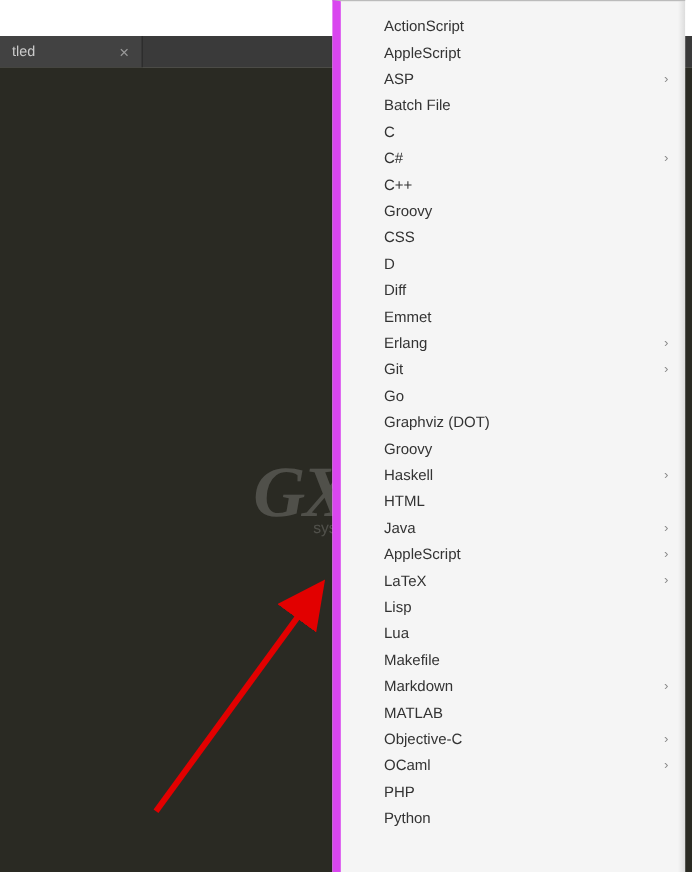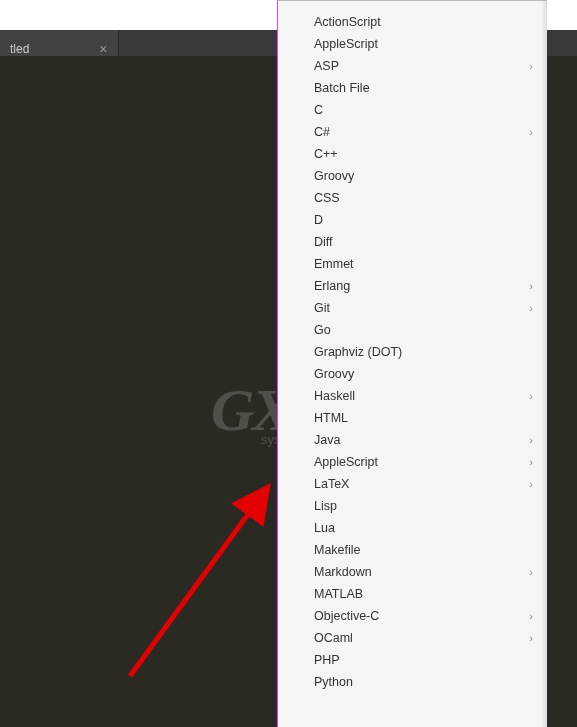--- a/index.html
+++ b/index.html
@@ -24,21 +24,21 @@
       height: 26px;
       background: #3a3a3a;
       display: flex;
     }
     .tab {
       background: #424242;
       color: #ccc;
       padding: 0 10px;
       height: 26px;
       display: flex;
-      align-items: flex-end;
+      align-items: center;
       gap: 70px;
       font-size: 12px;
       border-right: 1px solid #2a2a2a;
     }
     .tab-close {
       color: #999;
       font-size: 14px;
       cursor: pointer;
       line-height: 1;
     }
@@ -72,24 +72,24 @@
     .arrow-svg {
       position: absolute;
       left: 100px;
       top: 390px;
       pointer-events: none;
     }
     .dropdown {
       position: absolute;
       top: 0;
       left: 277px;
-      width: 270px;
+      width: 294px;
       bottom: 0;
       background: #f5f5f5;
-      border-left: 1px solid #d946ef;
+      border-left: 7px solid #d946ef;
       border-top: 1px solid #bbb;
       overflow: hidden;
     }
     .menu-item {
       display: flex;
       align-items: center;
       justify-content: space-between;
       padding: 0 14px 0 36px;
       height: 22px;
       color: #333;

